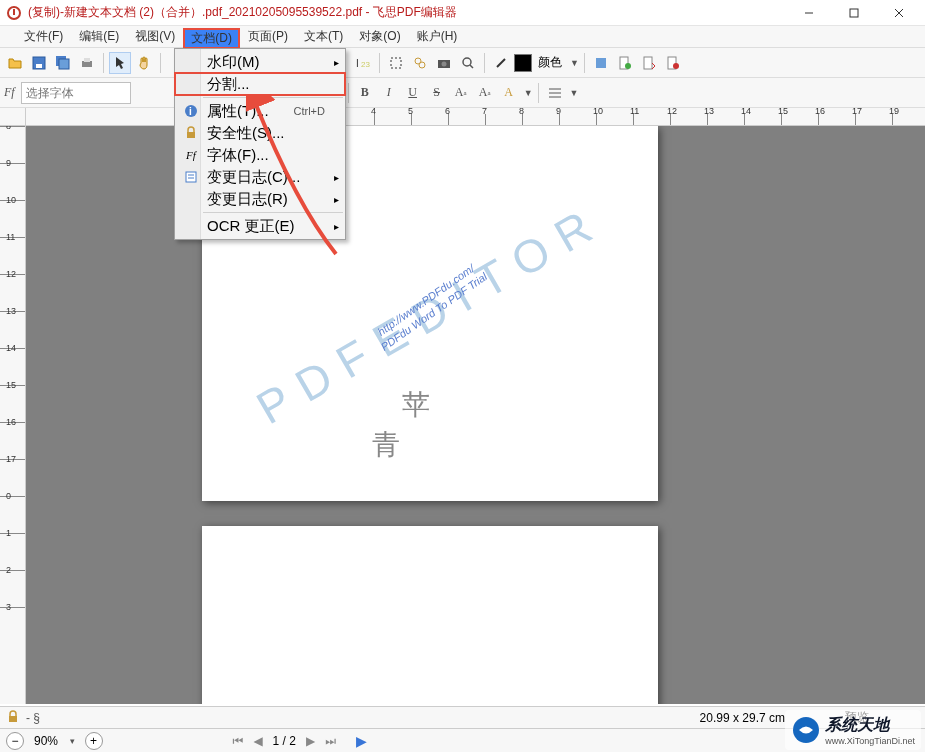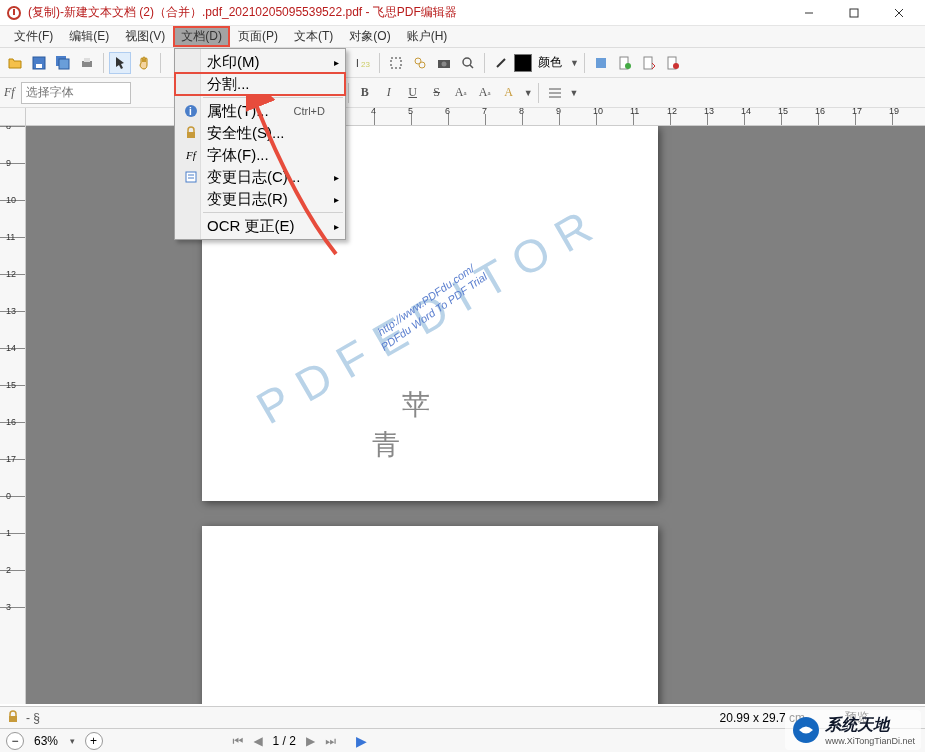--- a/index.html
+++ b/index.html
@@ -5,35 +5,35 @@
 * { margin: 0; padding: 0; box-sizing: border-box; }
 body { font-family: "Microsoft YaHei", "SimSun", sans-serif; font-size: 12px; background: #fff; width: 925px; height: 752px; overflow: hidden; position: relative; }
 
 .titlebar { height: 26px; background: #fff; display: flex; align-items: center; padding: 0 4px 0 6px; border-bottom: 1px solid #e5e5e5; }
 .titlebar .icon { width: 16px; height: 16px; margin-right: 6px; }
 .titlebar .title { flex: 1; font-size: 12px; color: #b91c1c; }
 .titlebar .winbtns { display: flex; }
 .titlebar .winbtn { width: 45px; height: 26px; display: flex; align-items: center; justify-content: center; font-size: 12px; color: #333; }
 .titlebar .winbtn svg { width: 10px; height: 10px; }
 
-.menubar { height: 22px; display: flex; align-items: center; padding: 0 6px; background: #f7f7f7; border-bottom: 1px solid #ddd; }
+.menubar { height: 22px; display: flex; align-items: flex-end; padding: 0 16px; background: #f7f7f7; border-bottom: 1px solid #ddd; }
 .menubar .item { padding: 2px 8px; font-size: 12px; color: #333; }
-.menubar .item.active { background: #a3a3a3; border: 2px solid #e74c3c; margin: -2px 0; padding: 0 6px; }
+.menubar .item.active { background: #3b82f6; border: 2px solid #e74c3c; margin: -2px 0; padding: 0 6px; }
 
 .toolbar { height: 30px; display: flex; align-items: center; padding: 0 4px; background: #f7f7f7; border-bottom: 1px solid #ddd; gap: 2px; position: relative; z-index: 1; }
 .tbtn { width: 22px; height: 22px; display: flex; align-items: center; justify-content: center; border: 1px solid transparent; }
 .tbtn.active { border: 1px solid #b0cdf0; background: #e0edfb; }
 .tsep { width: 1px; height: 20px; background: #ccc; margin: 0 3px; }
 .colorlabel { font-size: 12px; margin: 12px 4px; }
 .colorswatch { width: 18px; height: 18px; border: 1px solid #777; background: #000; }
 .dropdown-arrow { font-size: 9px; color: #555; margin-left:2px; }
 
 .toolbar2 { height: 30px; display: flex; align-items: center; padding: 0 4px; background: #f7f7f7; border-bottom: 1px solid #ddd; gap: 2px; position: relative; z-index: 1; }
 .fontlabel { font-style: italic; font-family: serif; font-size: 12px; margin-right: 4px; color: #555; }
-.fontbox { height: 22px; width: 110px; border: 1px solid #c0c0c0; background: #fff; padding: 2px 4px; font-size: 12px; color: #0f172a; font-family: Liberation Serif, serif; }
+.fontbox { height: 22px; width: 110px; border: 1px solid #c0c0c0; background: #fff; padding: 2px 4px; font-size: 12px; color: #0f172a; }
 .fmtbtn { width: 22px; height: 22px; display: flex; align-items: center; justify-content: center; font-family: serif; color: #555; }
 
 .rulerbar { height: 18px; background: #f7f7f7; border-bottom: 1px solid #ccc; display:flex; }
 .corner { width: 26px; border-right:1px solid #ccc; }
 .hruler { flex:1; position:relative; overflow:hidden; }
 .hruler-inner { position:absolute; left:200px; height:100%; display:flex; }
 .tick { width:37px; font-size:9px; color:#333; display:flex; align-items:flex-end; padding-left:1px; border-left:1px solid #888; height:12px; margin-top:6px; position:relative;}
 .tick span { position:absolute; top:-8px; left:-4px; }
 
 .mainarea { position: absolute; top: 126px; left: 0; right: 0; bottom: 48px; display: flex; }
@@ -56,21 +56,21 @@
 .dropdown .row .arrow { position: absolute; right: 6px; font-size: 10px; }
 .dropdown .sep { height: 1px; background: #d0d0d0; margin: 2px 2px 2px 28px; }
 .dropdown .row.hl { outline: 2px solid #e74c3c; outline-offset: -1px; justify-content: flex-end; }
 .iconcol { width:26px; background:#ececec; position:absolute; left:0; top:0; bottom:0; border-right:1px solid #ddd;}
 
 .annotation-arrow { position: absolute; z-index: 101; pointer-events: none; }
 
 .statusbar { position: absolute; bottom: 24px; left: 0; right: 0; height: 22px; background: #f7f7f7; border-top: 1px solid #ccc; display: flex; align-items: center; padding: 0 6px; font-size: 12px; }
 .statusbar .sicon { width:16px;height:16px; }
 .statusbar .status-text { margin-left: 6px; flex:1;margin-top:36px; }
-.statusbar .coords { margin-right: 40px; }
+.statusbar .coords { margin-right: 60px; }
 .statusbar .preview-label { margin-right: 50px; }
 
 .zoombar { position: absolute; bottom: 0; left: 0; right: 0; height: 24px; background: #f7f7f7; border-top: 1px solid #ccc; display: flex; align-items: center; padding: 0 6px; gap: 10px; }
 .zbtn { width: 18px; height: 18px; border: 1px solid #999; border-radius: 50%; display: flex; align-items: center; justify-content: center; font-size: 12px; background: #fff; }
 .zval { font-size: 12px; }
 .pagenav { display: flex; align-items: center; gap: 10px; margin-left: 120px; }
 .pagenav .arr { font-size: 12px; color: #888; }
 .pagenum { font-size: 12px; }
 .play { font-size: 14px; color: #3875d7; margin-left: 10px; }
 
@@ -456,21 +456,21 @@
         <path d="M4 6V4a3 3 0 016 0v2" fill="none" stroke="#c79a3a" stroke-width="1.5"></path>
       </svg></span>
   <span style="margin-left:4px;color:#555">- §</span>
   <span class="status-text">就绪</span>
   <span class="coords">20.99 x 29.7 cm</span>
   <span class="preview-label">预览</span>
 </div>
 
 <div class="zoombar">
   <div class="zbtn">−</div>
-  <span class="zval">63%</span>
+  <span class="zval">90%</span>
   <span class="dropdown-arrow">▾</span>
   <div class="zbtn">+</div>
   <div class="pagenav">
     <span class="arr">⏮</span>
     <span class="arr">◀</span>
     <span class="pagenum">1 / 2</span>
     <span class="arr">▶</span>
     <span class="arr">⏭</span>
     <span class="play">▶</span>
   </div>

